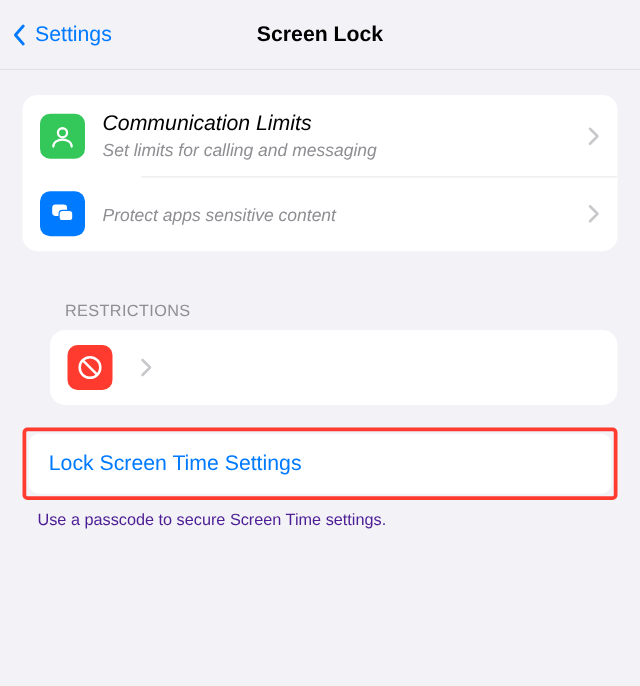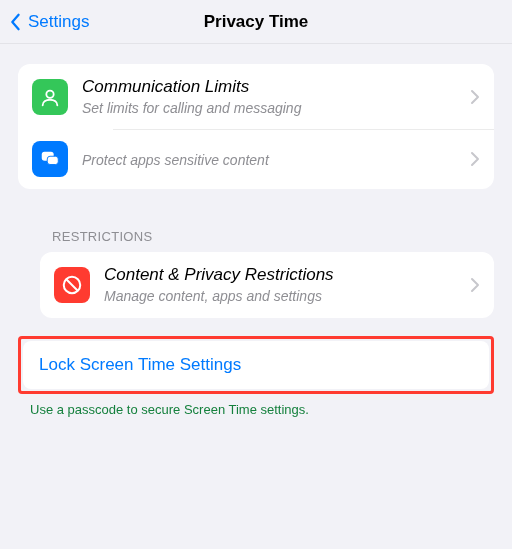--- a/index.html
+++ b/index.html
@@ -7,21 +7,21 @@
       width: 512px;
       height: 549px;
       background: #f2f2f7;
       font-family: -apple-system, BlinkMacSystemFont, 'Segoe UI', sans-serif;
       color: #000;
       overflow: hidden;
     }
     .nav-bar {
       display: flex;
       align-items: center;
-      height: 44px;
+      height: 56px;
       background: #f2f2f7;
       position: relative;
       border-bottom: 1px solid rgba(0,0,0,0.06);
     }
     .back-btn {
       display: flex;
       align-items: center;
       color: #007aff;
       font-size: 17px;
       padding-left: 6px;
@@ -115,21 +115,21 @@
       border-radius: 12px;
       padding: 14px 16px;
       cursor: pointer;
     }
     .action-label {
       color: #007aff;
       font-size: 17px;
     }
     .footer-text {
       font-size: 13px;
-      color: #15803d;
+      color: #4c1d95;
       padding: 8px 30px 0 30px;
     }
     .highlight-box {
       border: 3px solid #ff3b30;
       margin: 0 18px;
       border-radius: 4px;
       padding: 2px;
     }
     .highlight-box .action-row {
       margin: 0;
@@ -141,21 +141,21 @@
 </head>
 <body>
 
 <div class="nav-bar">
   <div class="back-btn">
     <svg class="back-chevron" viewBox="0 0 12 20" fill="none">
       <path d="M10 2L3 10L10 18" stroke="#007aff" stroke-width="2.5" stroke-linecap="round" stroke-linejoin="round"></path>
     </svg>
     <span>Settings</span>
   </div>
-  <div class="nav-title">Privacy Time</div>
+  <div class="nav-title">Screen Lock</div>
 </div>
 
 <div class="section">
   <div class="group">
 
     <div class="row">
       <div class="row-icon green">
         <svg width="22" height="22" viewBox="0 0 24 24" fill="none">
           <circle cx="12" cy="9" r="4" stroke="white" stroke-width="2"></circle>
           <path d="M4 21c0-4 4-6 8-6s8 2 8 6" stroke="white" stroke-width="2" stroke-linecap="round"></path>
@@ -191,24 +191,20 @@
 <div class="section section-gap-large">
   <div class="section-header">RESTRICTIONS</div>
   <div class="group">
     <div class="row">
       <div class="row-icon red">
         <svg width="22" height="22" viewBox="0 0 24 24" fill="none">
           <circle cx="12" cy="12" r="9" stroke="white" stroke-width="2.2"></circle>
           <line x1="6" y1="6" x2="18" y2="18" stroke="white" stroke-width="2.2"></line>
         </svg>
       </div>
-      <div class="row-text">
-        <div class="row-title">Content &amp; Privacy Restrictions</div>
-        <div class="row-subtitle">Manage content, apps and settings</div>
-      </div>
       <svg class="chevron-right" viewBox="0 0 10 16" fill="none">
         <path d="M2 2L8 8L2 14" stroke="#c7c7cc" stroke-width="2" stroke-linecap="round" stroke-linejoin="round"></path>
       </svg>
     </div>
   </div>
 </div>
 
 <div class="section section-gap-medium">
   <div class="highlight-box">
     <div class="action-row">

